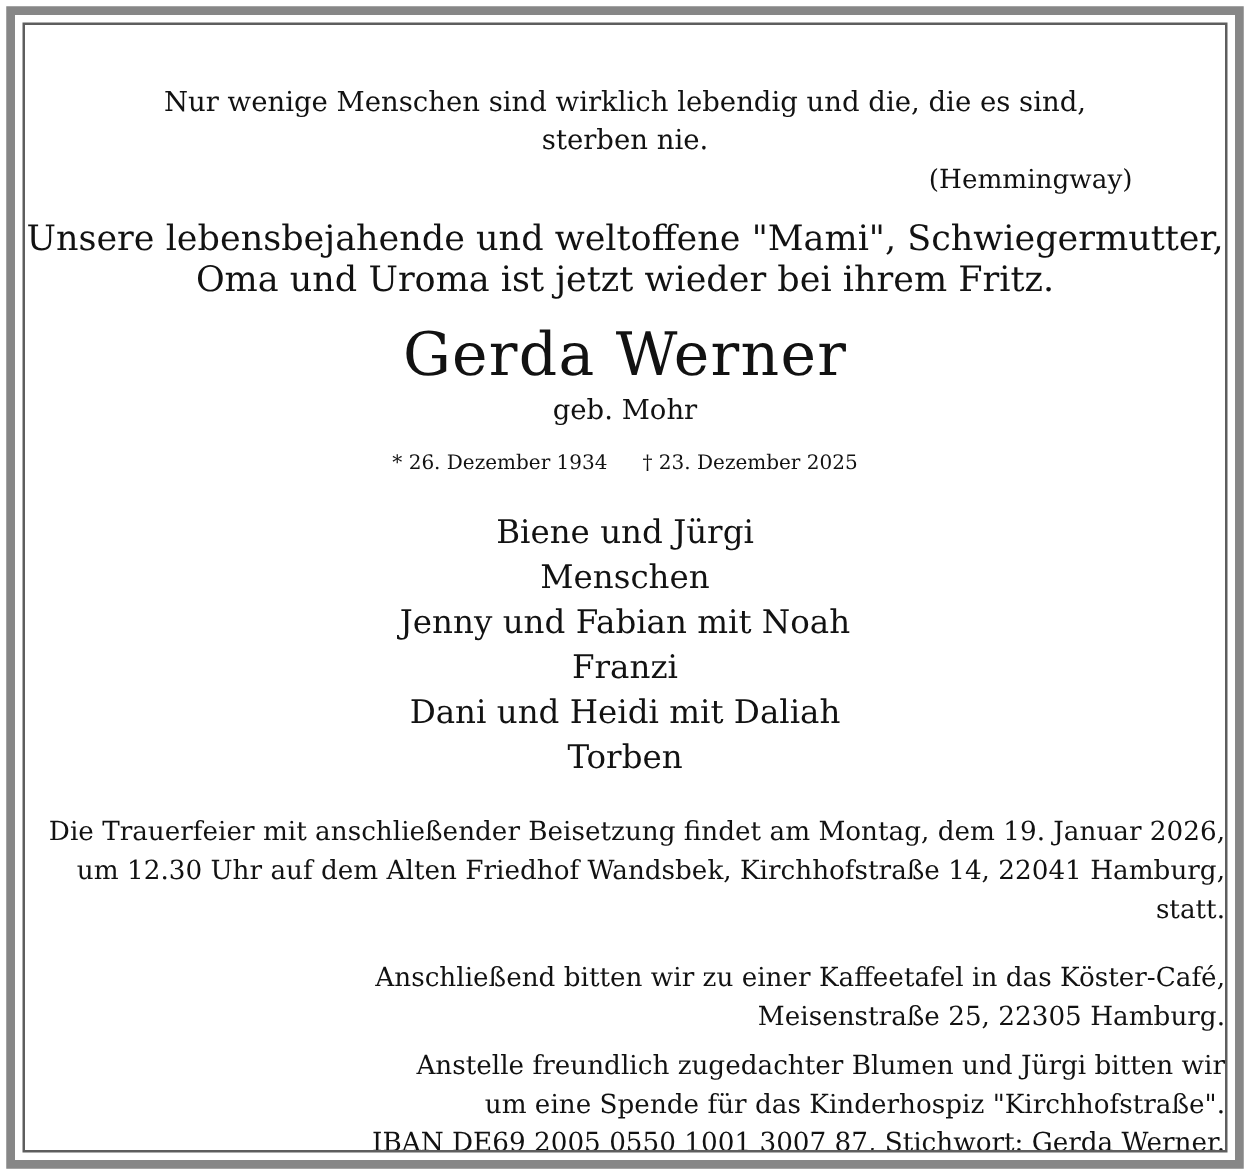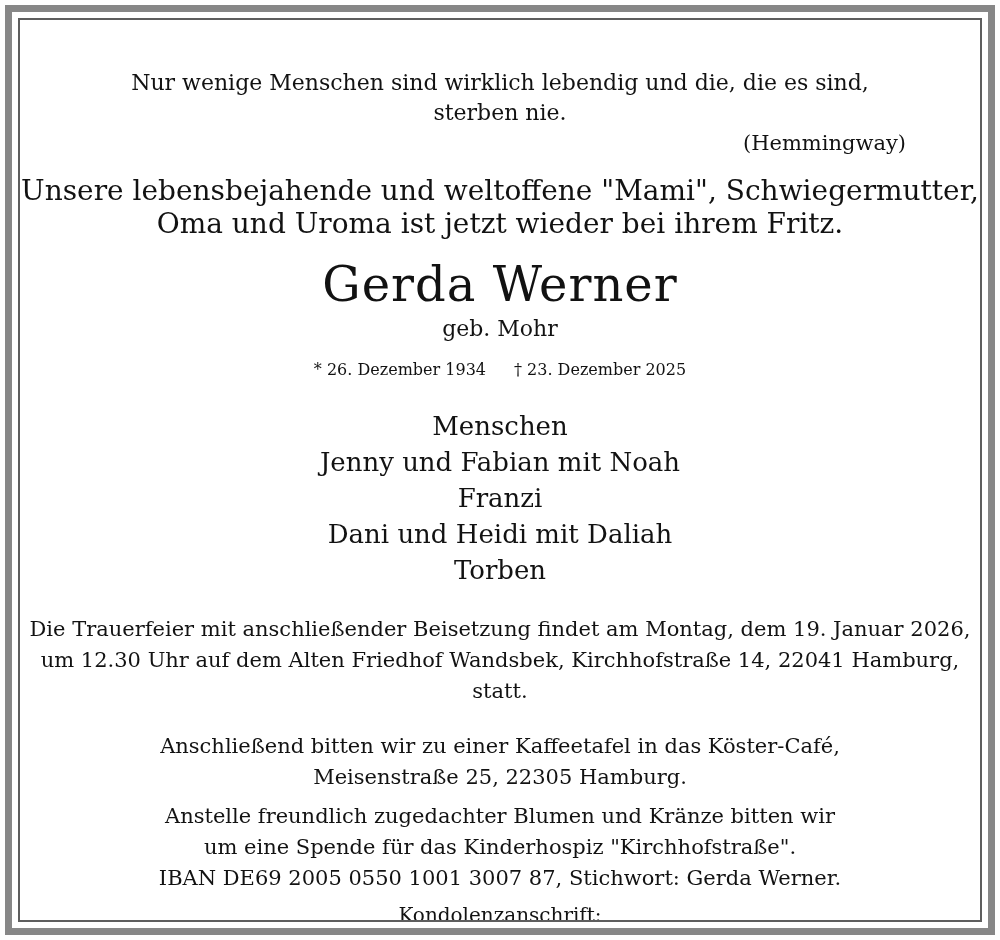--- a/index.html
+++ b/index.html
@@ -20,21 +20,21 @@
 
   .intro       { margin-top: 16px; font-size: 28px; line-height: 33px; }
 
   .name        { margin: 18px 0 0 0; font-size: 48px; line-height: 52px; font-weight: normal; letter-spacing: 1px; }
   .maiden      { margin-top: 6px; font-size: 22px; line-height: 26px; }
   .dates       { margin-top: 14px; font-size: 16px; line-height: 28px; }
   .date-gap    { display: inline-block; width: 28px; }
 
   .mourners    { margin-top: 24px; font-size: 26px; line-height: 36px; }
 
-  .para        { font-size: 21px; line-height: 31px; }
+  .para        { font-size: 21px; line-height: 31px; text-align: right; }
   .funeral     { margin-top: 26px; }
   .coffee      { margin-top: 24px; }
   .donation    { margin-top: 8px; }
 
   .condolence  { margin-top: 8px; font-size: 20px; line-height: 26px; }
 </style>
 </head>
 <body>
 
 <div class="sheet">
@@ -53,39 +53,40 @@
         </div>
 
         <h1 class="name">Gerda Werner</h1>
         <div class="maiden">geb. Mohr</div>
 
         <div class="dates">
           <span>* 26. Dezember 1934</span><span class="date-gap"></span><span>† 23. Dezember 2025</span>
         </div>
 
         <div class="mourners">
+          <div>Biene und Jürgi</div>
           <div>Menschen</div>
           <div>Jenny und Fabian mit Noah</div>
           <div>Franzi</div>
           <div>Dani und Heidi mit Daliah</div>
           <div>Torben</div>
         </div>
 
         <div class="para funeral">
           <div>Die Trauerfeier mit anschließender Beisetzung findet am Montag, dem 19. Januar 2026,</div>
           <div>um 12.30 Uhr auf dem Alten Friedhof Wandsbek, Kirchhofstraße 14, 22041 Hamburg, statt.</div>
         </div>
 
         <div class="para coffee">
           <div>Anschließend bitten wir zu einer Kaffeetafel in das Köster-Café,</div>
           <div>Meisenstraße 25, 22305 Hamburg.</div>
         </div>
 
         <div class="para donation">
-          <div>Anstelle freundlich zugedachter Blumen und Kränze bitten wir</div>
+          <div>Anstelle freundlich zugedachter Blumen und Jürgi bitten wir</div>
           <div>um eine Spende für das Kinderhospiz "Kirchhofstraße".</div>
           <div>IBAN DE69 2005 0550 1001 3007 87, Stichwort: Gerda Werner.</div>
         </div>
 
         <div class="condolence">
           <div>Kondolenzanschrift:</div>
 
         </div>
 
       </div>

